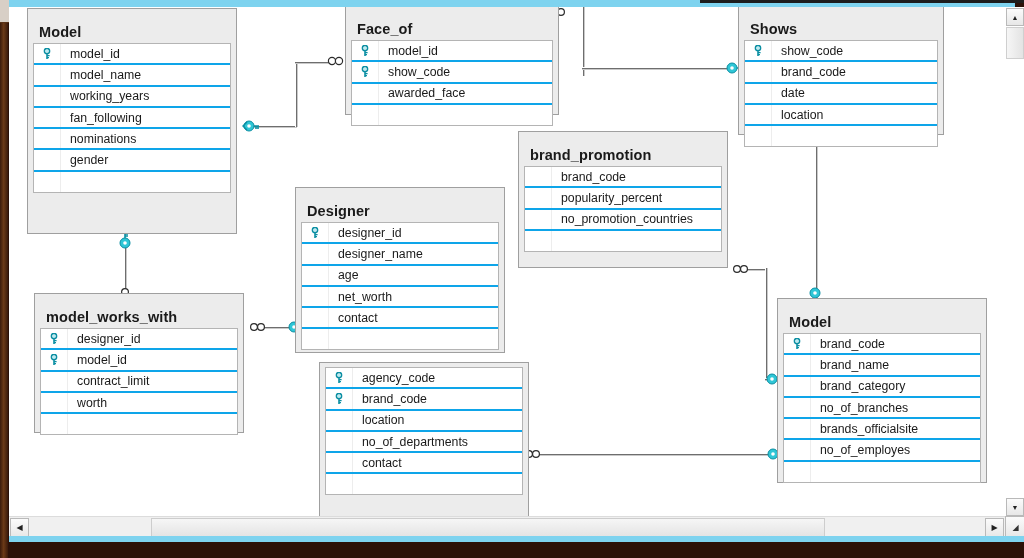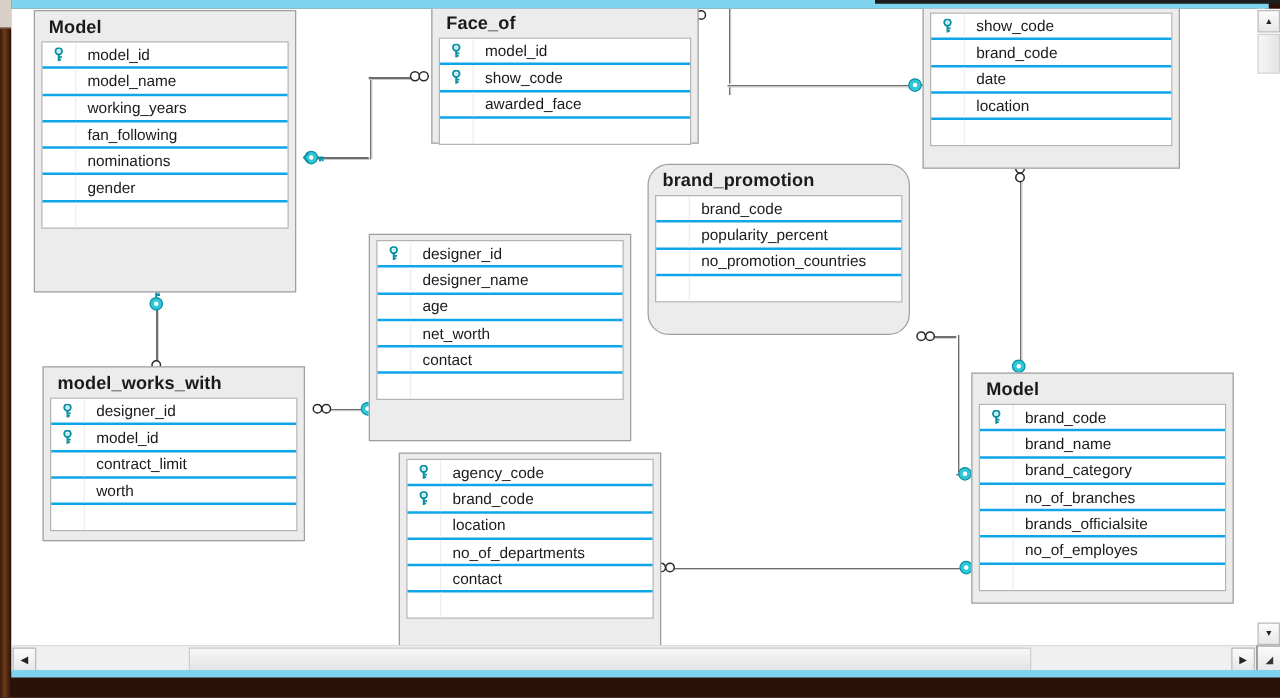--- a/index.html
+++ b/index.html
@@ -89,20 +89,21 @@
     position:absolute;
     background:#ececec;
     border:1px solid #9f9f9f;
     box-sizing:border-box;
     padding:4px 5px 5px 5px;
   }
   .tbl .title{
     font-size:14.5px;font-weight:bold;color:#1a1a1a;
     padding:1px 0 3px 6px;letter-spacing:.1px;
     white-space:nowrap;
+    margin-top:10px;
   }
   .tbl .body{
     background:#ffffff;border:1px solid #b4b4b4;box-sizing:border-box;
   }
   .row{
     height:21.3px;display:flex;align-items:center;
     border-bottom:2px solid #0ea5e9;
     box-sizing:border-box;
   }
   .row:last-child{border-bottom:none;}
@@ -308,20 +309,21 @@
             <div class="fld">awarded_face</div>
           </div>
           <div class="row blank">
             <div class="keycell"></div>
             <div class="fld"></div>
           </div>
         </div>
       </div>
 
     <div class="tbl" id="t-shows" style="left:729px;top:-2px;width:206px;height:130px;">
+        <div class="title">Shows</div>
         <div class="body">
           <div class="row">
             <div class="keycell">
               <svg class="keyicon" viewBox="0 0 10 12" xmlns="http://www.w3.org/2000/svg">
                 <circle cx="5" cy="3" r="2.6" fill="none" stroke="#0b8fa3" stroke-width="1.5"></circle>
                 <path d="M5 5.4 V11" stroke="#0b8fa3" stroke-width="1.6"></path>
                 <path d="M5 7.6 h2.6 M5 9.6 h2" stroke="#0b8fa3" stroke-width="1.4"></path>
                 <circle cx="5" cy="3" r="1" fill="#9fe8f2"></circle>
               </svg>
             </div>
@@ -339,21 +341,21 @@
             <div class="keycell"></div>
             <div class="fld">location</div>
           </div>
           <div class="row blank">
             <div class="keycell"></div>
             <div class="fld"></div>
           </div>
         </div>
       </div>
 
-    <div class="tbl" id="t-brand_promotion" style="left:509px;top:124px;width:210px;height:137px;border-radius:17px;">
+    <div class="tbl" id="t-brand_promotion" style="left:509px;top:124px;width:210px;height:137px;">
         <div class="title">brand_promotion</div>
         <div class="body">
           <div class="row">
             <div class="keycell"></div>
             <div class="fld">brand_code</div>
           </div>
           <div class="row">
             <div class="keycell"></div>
             <div class="fld">popularity_percent</div>
           </div>
@@ -362,20 +364,21 @@
             <div class="fld">no_promotion_countries</div>
           </div>
           <div class="row blank">
             <div class="keycell"></div>
             <div class="fld"></div>
           </div>
         </div>
       </div>
 
     <div class="tbl" id="t-designer" style="left:286px;top:180px;width:210px;height:166px;">
+        <div class="title">Designer</div>
         <div class="body">
           <div class="row">
             <div class="keycell">
               <svg class="keyicon" viewBox="0 0 10 12" xmlns="http://www.w3.org/2000/svg">
                 <circle cx="5" cy="3" r="2.6" fill="none" stroke="#0b8fa3" stroke-width="1.5"></circle>
                 <path d="M5 5.4 V11" stroke="#0b8fa3" stroke-width="1.6"></path>
                 <path d="M5 7.6 h2.6 M5 9.6 h2" stroke="#0b8fa3" stroke-width="1.4"></path>
                 <circle cx="5" cy="3" r="1" fill="#9fe8f2"></circle>
               </svg>
             </div>

